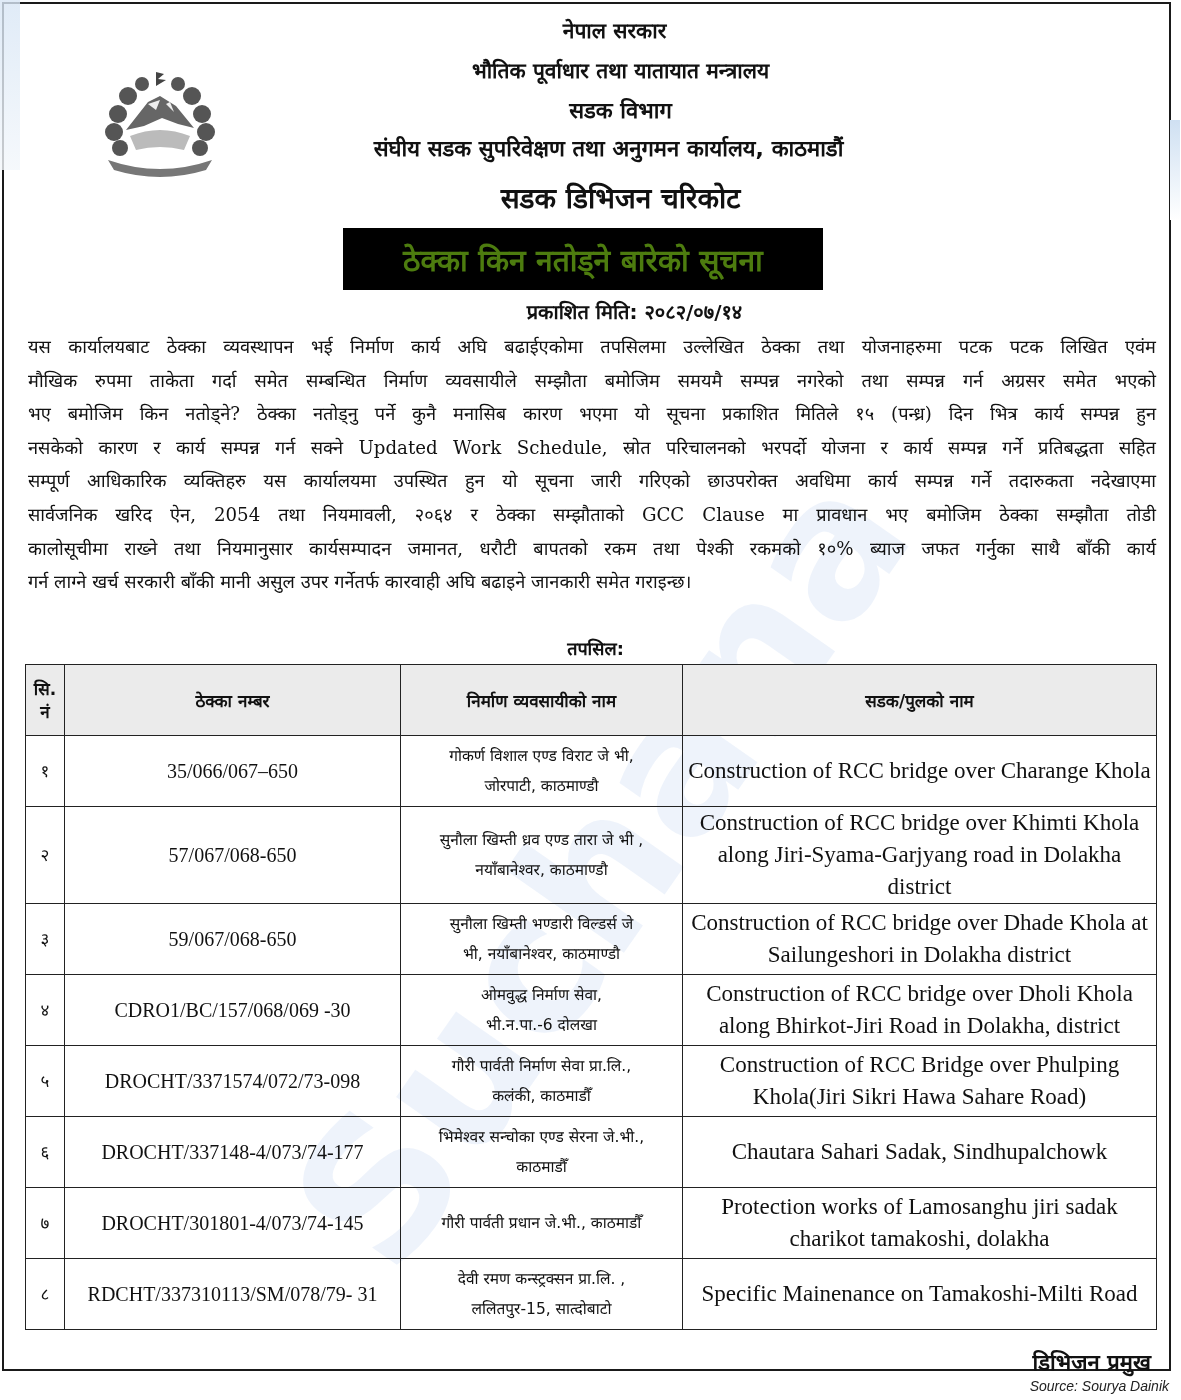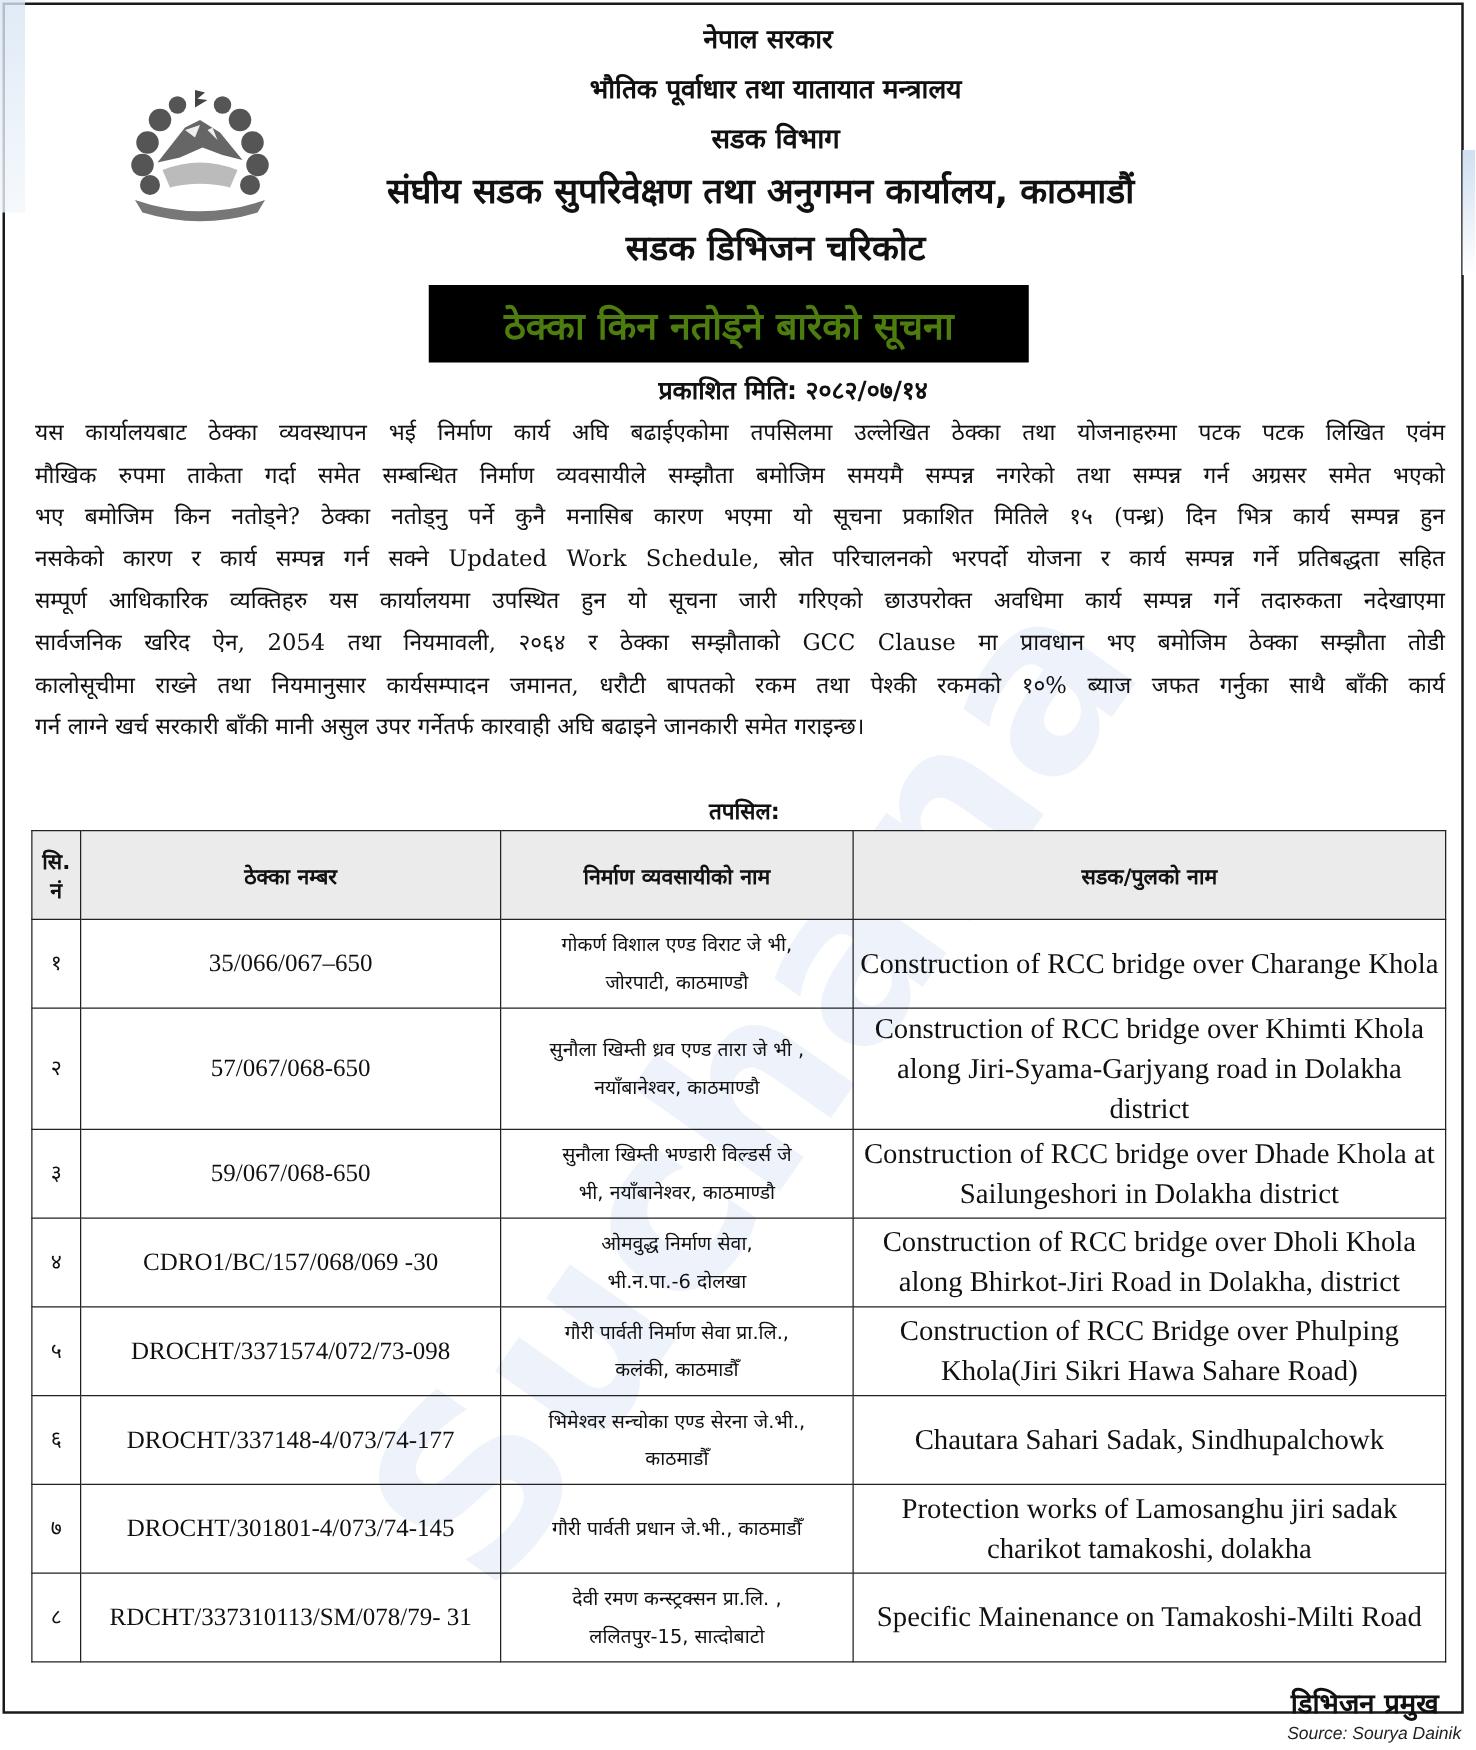--- a/index.html
+++ b/index.html
@@ -11,21 +11,21 @@
   .wm-1 { left: 0; top: 0; width: 20px; height: 170px; background: linear-gradient(180deg,#d8e6f5,#f3f7fb); opacity: .8; }
   .wm-2 { left: 1170px; top: 120px; width: 10px; height: 100px; background: linear-gradient(180deg,#cfe0f2,#fff); }
   .wm-text { left: 250px; top: 1180px; font-family: "DejaVu Sans", sans-serif; font-weight: bold; font-size: 190px;
              color: rgba(90,140,220,0.10); transform: rotate(-55deg); transform-origin: left top; }
   .emblem { position: absolute; left: 98px; top: 66px; width: 124px; height: 116px; }
   .hdr { position: absolute; left: 0; width: 1181px; text-align: center;
          font-family: "DejaVu Sans", sans-serif; font-weight: bold; color: #111; }
   .h1 { top: 16px; font-size: 21px; padding-left: 48px; box-sizing: border-box; }
   .h2 { top: 56px; font-size: 21px; padding-left: 60px; box-sizing: border-box; }
   .h3 { top: 94px; font-size: 22px; padding-left: 60px; box-sizing: border-box; }
-  .h4 { top: 132px; font-size: 28px; padding-left: 36px; box-sizing: border-box; }
+  .h4 { top: 132px; font-size: 22px; padding-left: 36px; box-sizing: border-box; }
   .h5 { top: 178px; font-size: 28px; padding-left: 60px; box-sizing: border-box; }
   .title-box { position: absolute; left: 343px; top: 228px; width: 480px; height: 62px;
                background: #000; color: #4d7c0f; display: flex; align-items: center; justify-content: center;
                font-family: "DejaVu Sans", sans-serif; font-weight: bold; font-size: 30px; }
   .pubdate { position: absolute; left: 0; width: 1181px; top: 298px; text-align: center;
              font-family: "DejaVu Sans", sans-serif; font-weight: bold; font-size: 20px; padding-left: 88px; box-sizing: border-box; }
   .body-text { position: absolute; left: 28px; top: 330px; width: 1128px; font-size: 18.2px;
                line-height: 33.6px; text-align: justify; text-align-last: left; }
   .body-text span { display: block; white-space: nowrap; text-align: justify; text-align-last: justify; }
   .body-text span.last { text-align-last: left; }

